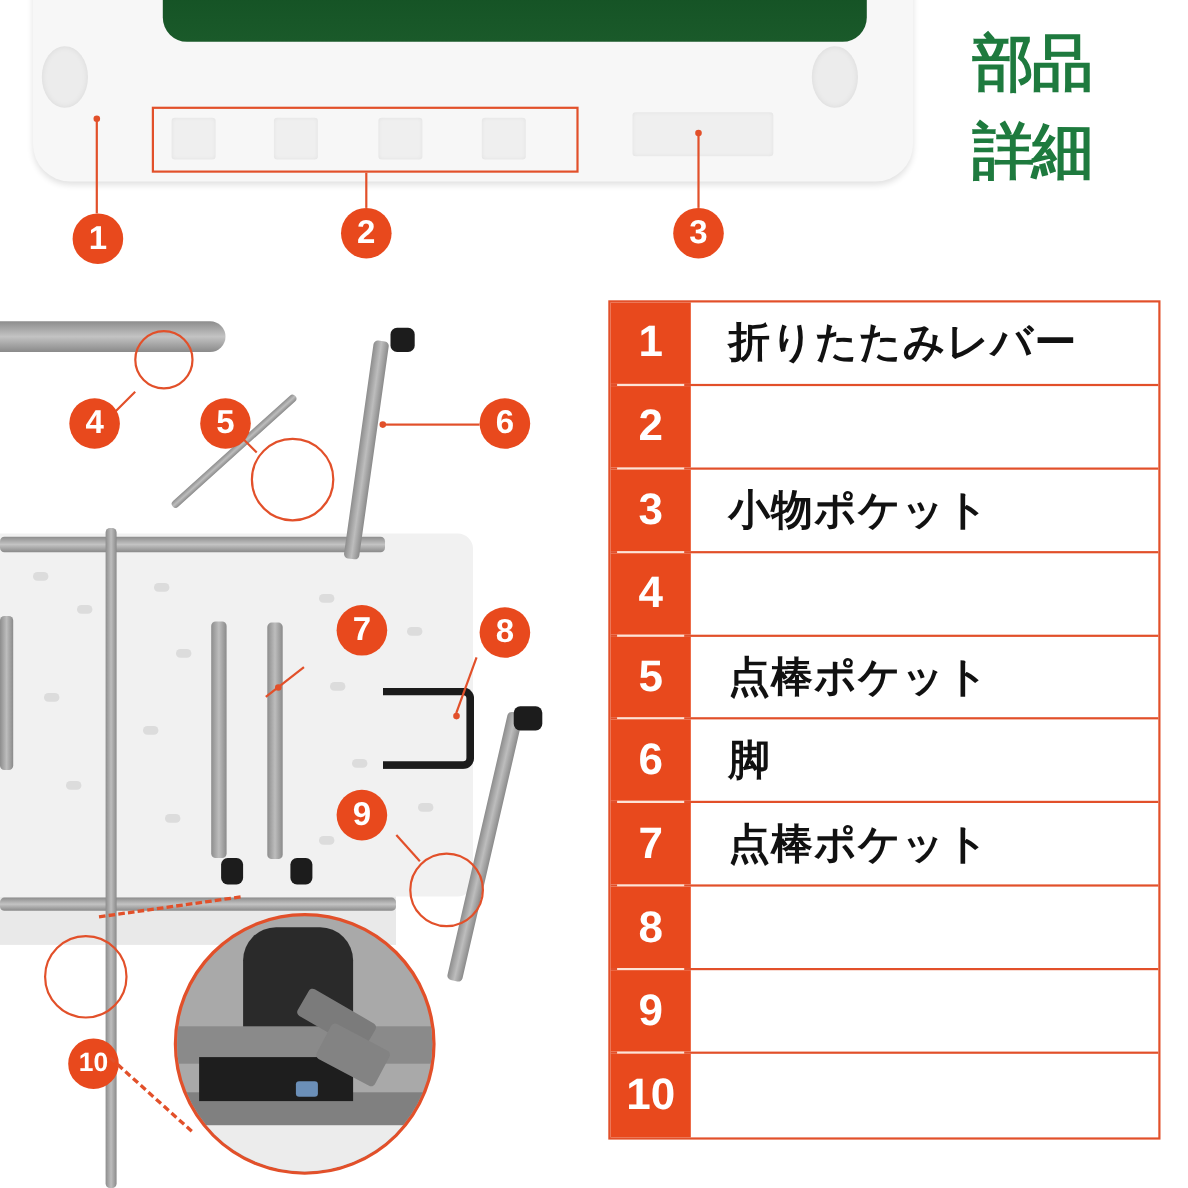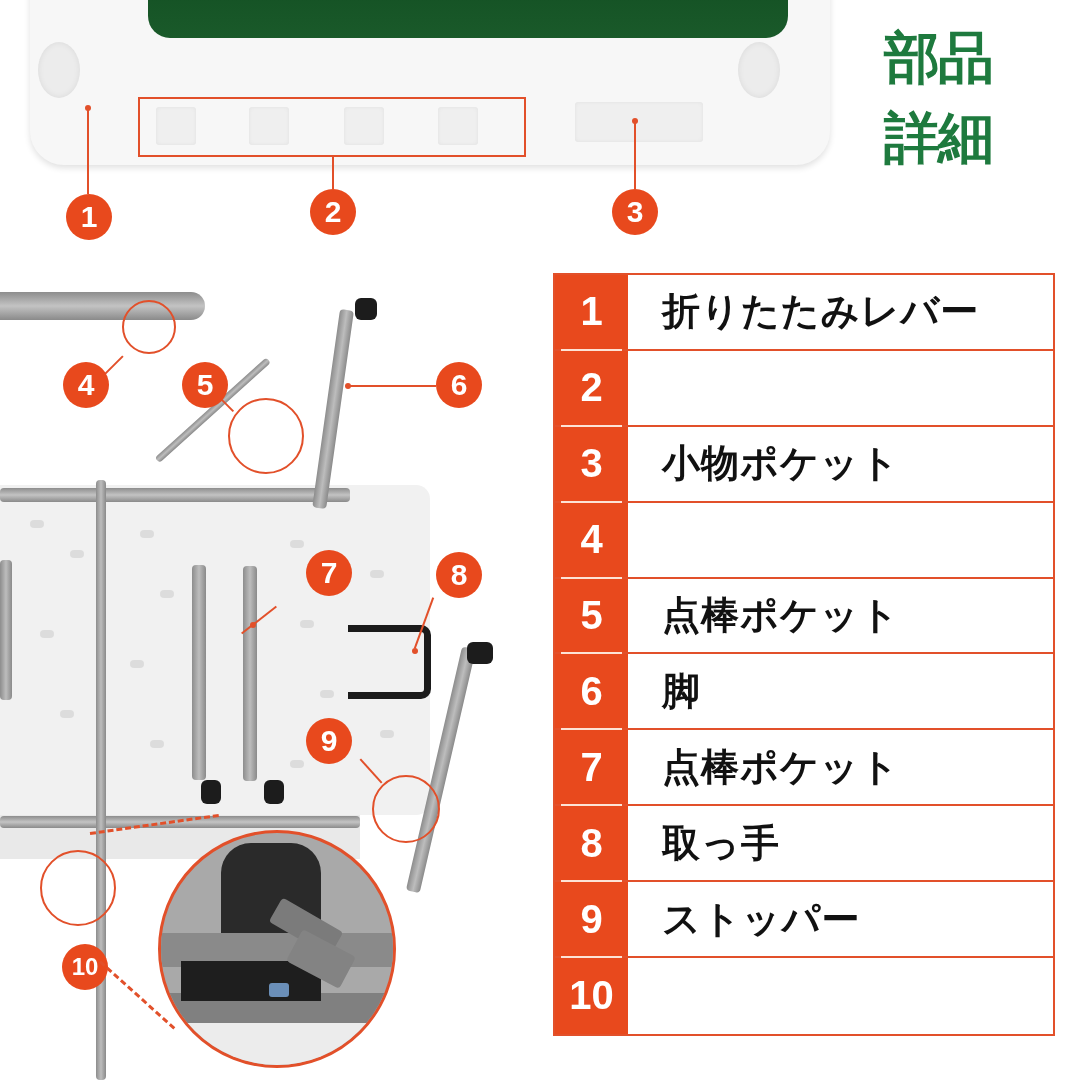--- a/index.html
+++ b/index.html
@@ -178,22 +178,20 @@
   <div class="row">
     <div class="num">6</div>
     <div class="label">脚</div>
   </div>
   <div class="row">
     <div class="num">7</div>
     <div class="label">点棒ポケット</div>
   </div>
   <div class="row">
     <div class="num">8</div>
-    <div class="label">取っ手</div>
   </div>
   <div class="row">
     <div class="num">9</div>
-    <div class="label">ストッパー</div>
   </div>
   <div class="row">
     <div class="num">10</div>
   </div>
 </div>
 
 </body></html>

